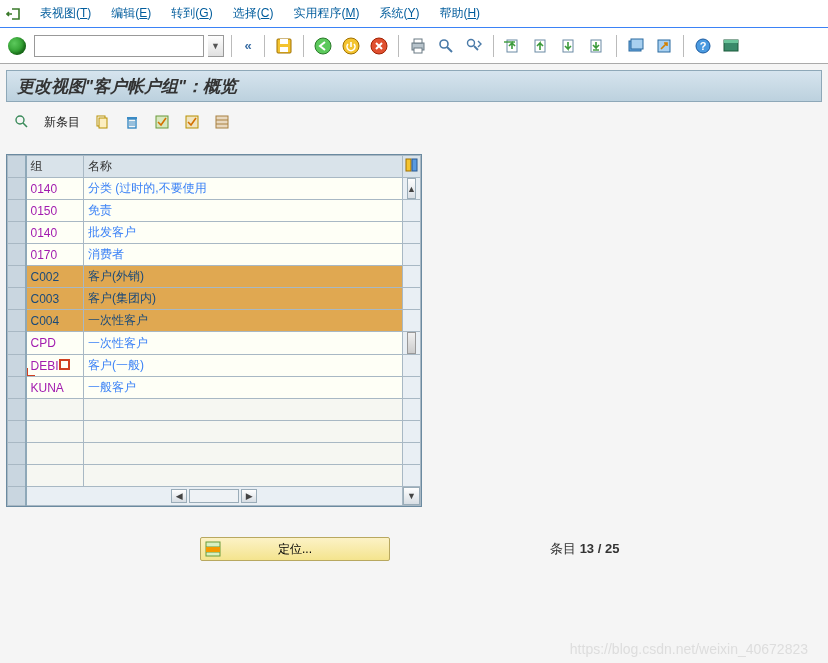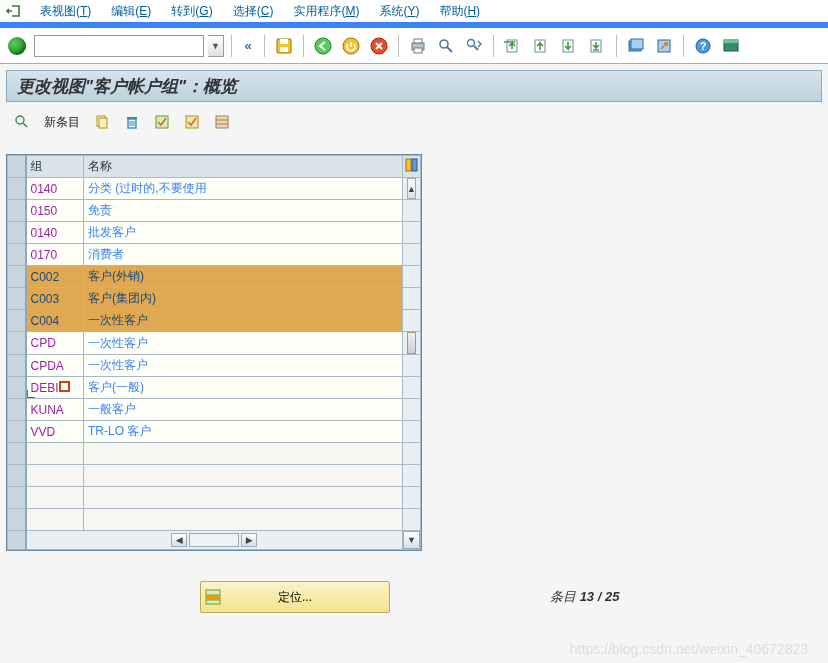--- a/index.html
+++ b/index.html
@@ -8,21 +8,21 @@
       font-size: 12px;
       background: #f5f5f5;
       width: 828px;
       height: 663px;
       overflow: hidden;
     }
     
     .menubar {
       height: 28px;
       background: #fff;
-      border-bottom: 6px solid #3b82f6;
+      border-bottom: 1px solid #3b82f6;
       display: flex;
       align-items: center;
       padding: 0 6px;
     }
     .exit-icon {
       width: 16px; height: 16px;
       margin-right: 8px;
       color: #4a7a2a;
       display: flex; align-items:center; justify-content:center;
     }
@@ -194,33 +194,33 @@
     }
     
     .footer {
       margin-top: 30px;
       display:flex;
       align-items:center;
       padding-left: 200px;
       gap: 160px;
     }
     .locate-btn {
-      width: 190px; height: 32px;
+      width: 190px; height: 24px;
       background: linear-gradient(#fcf2c6,#f4e48e);
       border: 1px solid #b8a860;
       border-radius: 2px;
       display:flex;align-items:center;justify-content:center;
       gap:6px;
       position:relative;
     }
     .locate-btn .licon {
       position:absolute; left:4px;
       width:16px;height:16px;
     }
-    .status-text { color:#333; font-size:13px;font-style:italic; }
+    .status-text { color:#333; font-size:13px; }
     .status-text b { font-weight: bold; }
     .watermark {
       position: absolute;
       right: 20px; bottom: 6px;
       color: #ddd;
       font-size: 14px;
     }
   </style>
 </head>
 <body>
@@ -466,40 +466,28 @@
         <tr class=" ">
     <td class="rowsel"></td>
     <td class="colgroup ">CPD</td>
     <td class="colname">一次性客户</td>
     <td class="scroll-col">
             <div class="scroll-thumb"></div>
           </td>
   </tr>
         <tr class=" ">
     <td class="rowsel"></td>
-    <td class="colgroup ">CPDA</td>
-    <td class="colname">一次性客户</td>
-    <td class="scroll-col"></td>
-  </tr>
-        <tr class=" ">
-    <td class="rowsel"></td>
     <td class="colgroup cursor-cell">DEBI</td>
     <td class="colname">客户(一般)</td>
     <td class="scroll-col"></td>
   </tr>
         <tr class=" ">
     <td class="rowsel"></td>
     <td class="colgroup ">KUNA</td>
     <td class="colname">一般客户</td>
-    <td class="scroll-col"></td>
-  </tr>
-        <tr class=" ">
-    <td class="rowsel"></td>
-    <td class="colgroup ">VVD</td>
-    <td class="colname">TR-LO 客户</td>
     <td class="scroll-col"></td>
   </tr>
         <tr class=" empty">
     <td class="rowsel"></td>
     <td class="colgroup "></td>
     <td class="colname"></td>
     <td class="scroll-col"></td>
   </tr>
         <tr class=" empty">
     <td class="rowsel"></td>

